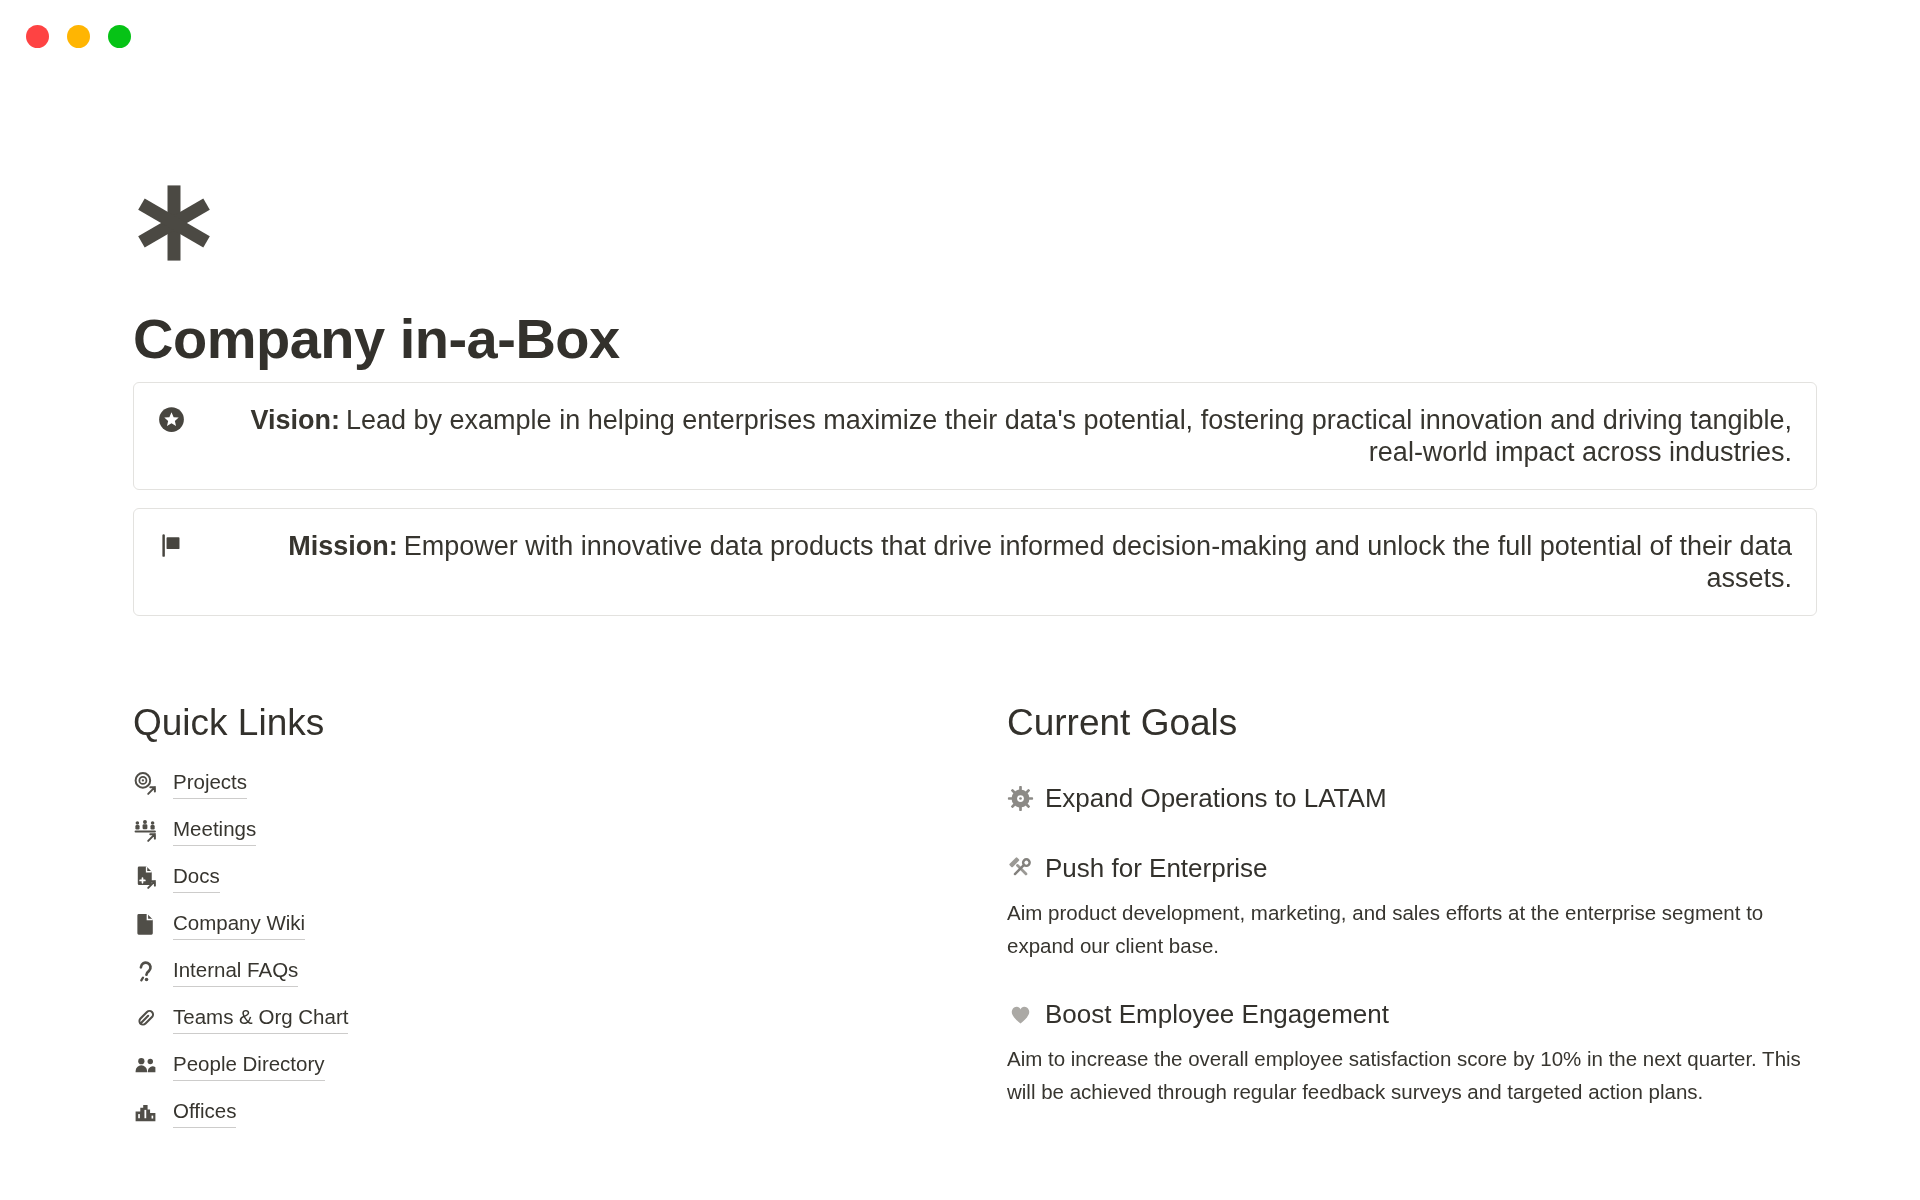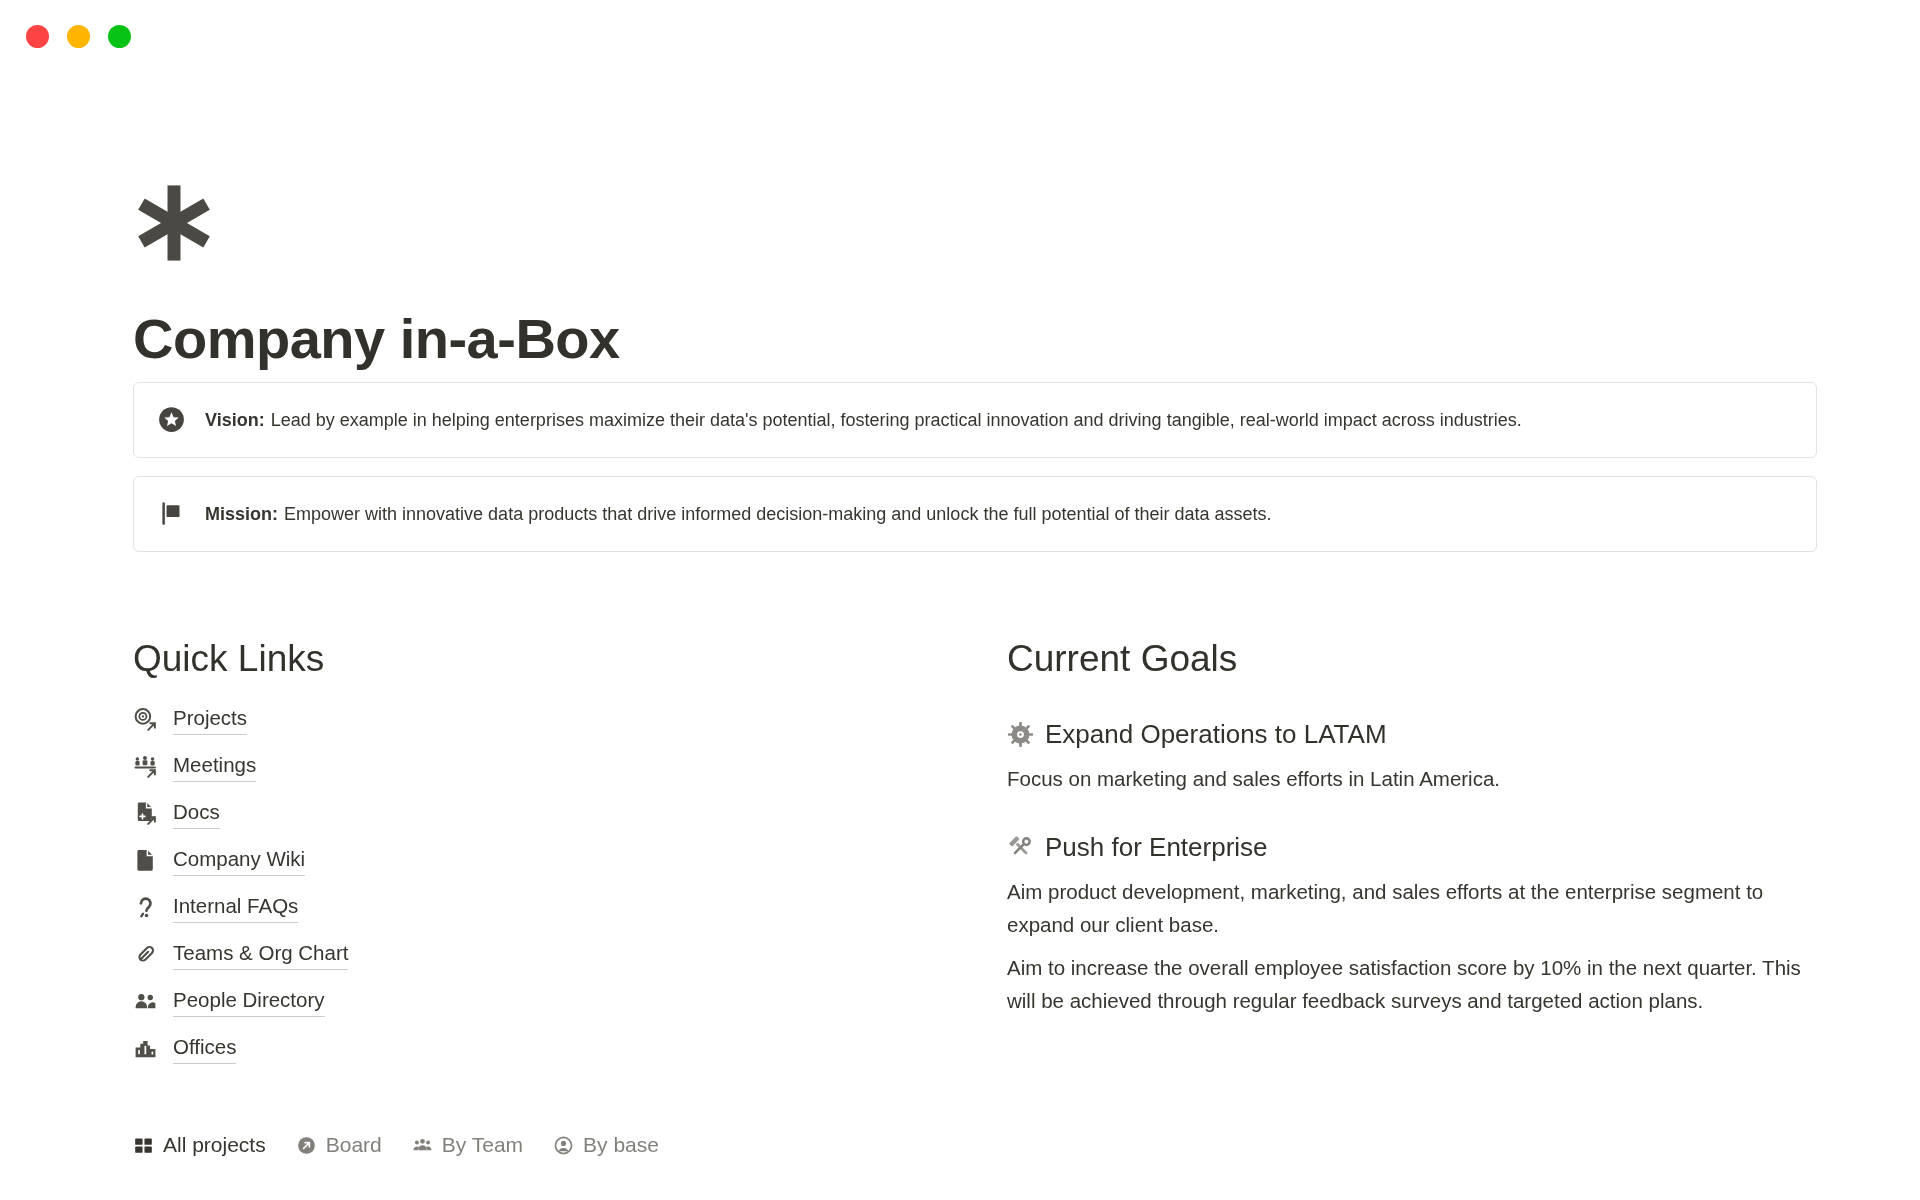--- a/index.html
+++ b/index.html
@@ -18,21 +18,21 @@
   .page-icon { width:82px; height:82px; display:block; }
 
   .page-title { font-size:56px; font-weight:700; letter-spacing:-0.5px;
     margin-top:44px; line-height:62px; color:#33312c; }
 
   
   .callout { margin-top:12px; border:1px solid #e3e2df; border-radius:6px;
     padding:21px 24px; display:flex; align-items:flex-start; gap:20px; }
   .callout + .callout { margin-top:18px;padding-left:24px; }
   .callout .co-icon { width:27px; height:27px; flex:0 0 auto; margin-top:2px; }
-  .callout .co-text { font-size:18px; line-height:32px;text-align:right; }
+  .callout .co-text { font-size:27px; line-height:32px;text-align:right; }
   .co-label { font-weight:700; margin-right:6px; }
 
   
   .columns { display:grid; grid-template-columns:817px 810px; column-gap:57px;
     margin-top:84px; }
   .section-heading { font-size:37px; font-weight:400; line-height:46px; color:#33312c; }
 
   .qlist { margin-top:14px; list-style:none; }
   .qlink { display:flex; align-items:center; gap:15px; height:47px;
     cursor:pointer; text-decoration:none; color:#37352f; }
@@ -198,41 +198,46 @@
               <rect x="10.8" y="0.8" width="2.4" height="4" rx="0.7" transform="rotate(225 12 12)"></rect>
               <rect x="10.8" y="0.8" width="2.4" height="4" rx="0.7" transform="rotate(270 12 12)"></rect>
               <rect x="10.8" y="0.8" width="2.4" height="4" rx="0.7" transform="rotate(315 12 12)"></rect>
               <circle cx="12" cy="12" r="8"></circle>
             </g>
             <circle cx="12" cy="12" r="3" fill="#ffffff"></circle>
             <circle cx="12" cy="12" r="1.2" fill="#8c8a86"></circle>
           </svg>
           <span>Expand Operations to LATAM</span>
         </h3>
-        <p class="goal-desc">Focus on marketing and sales efforts in Latin America.</p>
       </div>
 
       <div class="goal">
         <h3 class="goal-title">
           <svg viewBox="0 0 24 24">
             <g transform="rotate(-45 12 12)">
               <rect x="10.8" y="7" width="2.4" height="13" rx="1" fill="#9b9995"></rect>
               <rect x="7.2" y="2.2" width="9.6" height="4" rx="1" fill="#9b9995"></rect>
             </g>
             <g transform="rotate(45 12 12)">
               <rect x="10.9" y="7.5" width="2.2" height="12.5" rx="1" fill="#83817d"></rect>
               <circle cx="12" cy="4.6" r="2.9" fill="none" stroke="#83817d" stroke-width="2.2"></circle>
             </g>
           </svg>
           <span>Push for Enterprise</span>
         </h3>
         <p class="goal-desc">Aim product development, marketing, and sales efforts at the enterprise segment to expand our client base.</p>
       </div>
 
       <div class="goal">
+        <h3 class="goal-title">
+          <svg viewBox="0 0 24 24">
+            <path d="M12 20 C5.8 15 3.2 11.5 4.6 8 C5.7 5.3 9 4.3 11 6 C11.5 6.4 11.8 7 12 7.6 C12.2 7 12.5 6.4 13 6 C15 4.3 18.3 5.3 19.4 8 C20.8 11.5 18.2 15 12 20 Z" fill="#aba9a5"></path>
+          </svg>
+          <span>Boost Employee Engagement</span>
+        </h3>
         <p class="goal-desc">Aim to increase the overall employee satisfaction score by 10% in the next quarter. This will be achieved through regular feedback surveys and targeted action plans.</p>
       </div>
 
     </div>
   </div>
 
   <div class="view-tabs">
 
     <div class="view-tab active">
       <svg viewBox="0 0 24 24">

